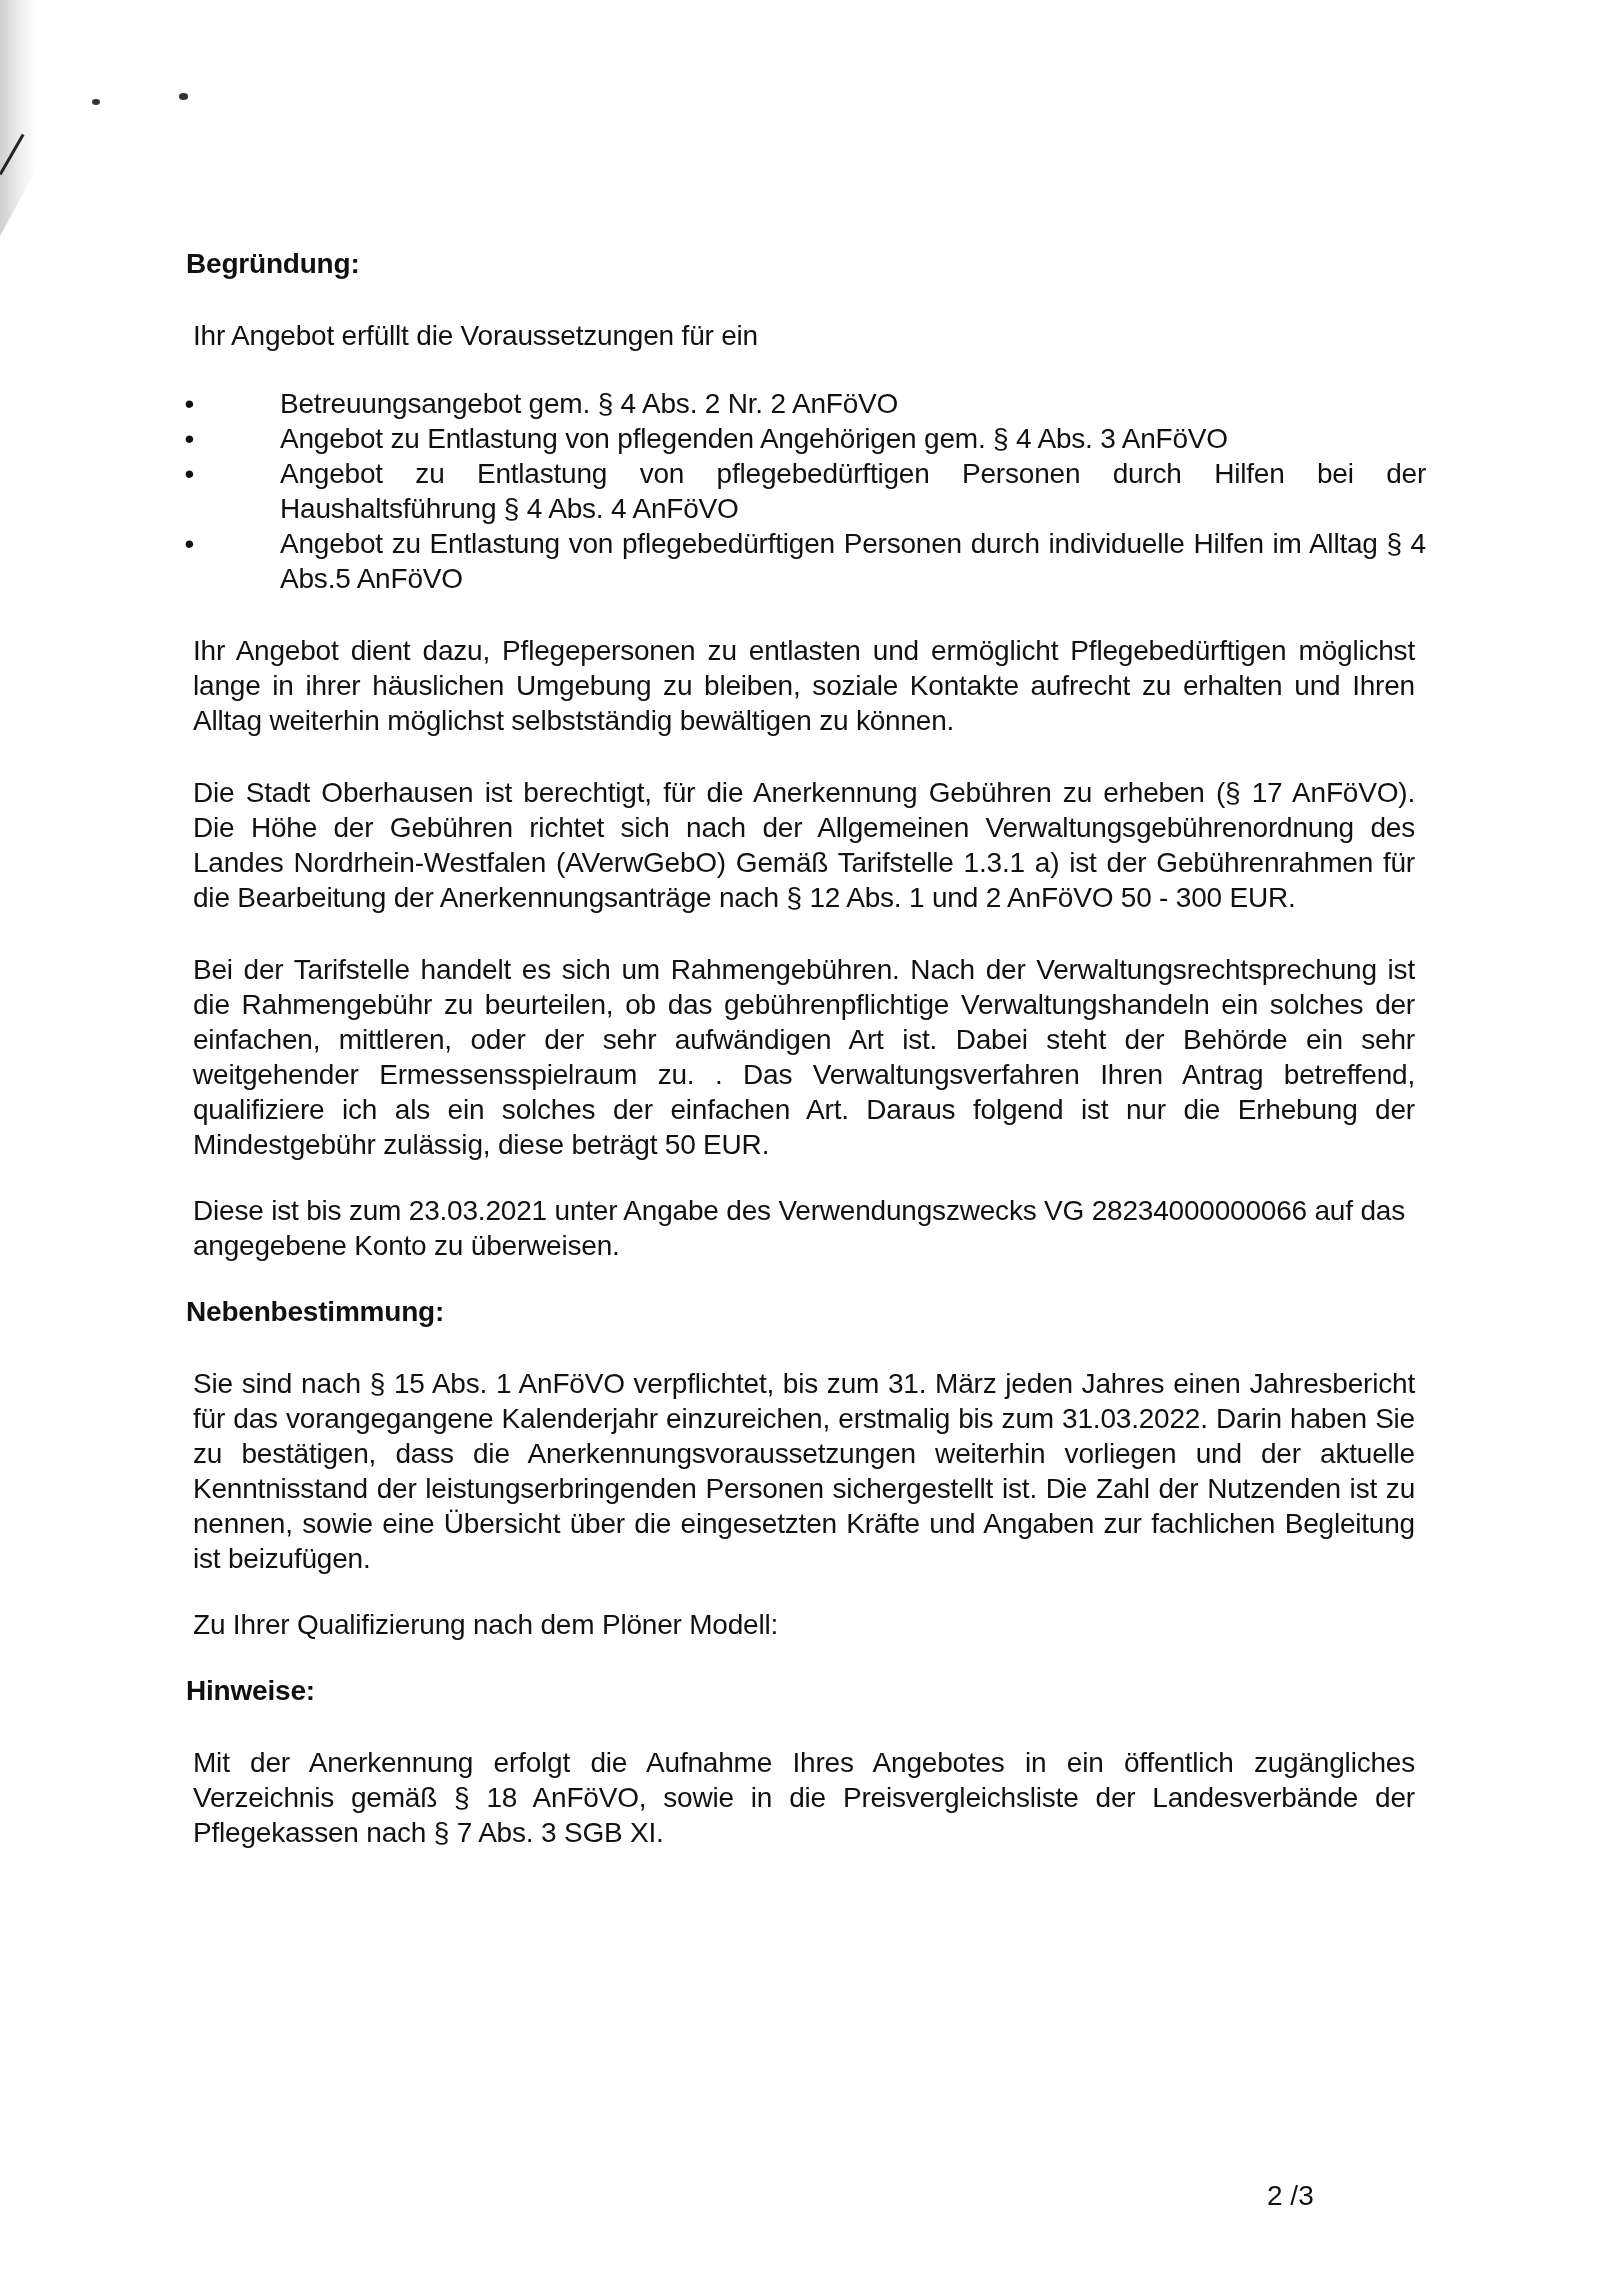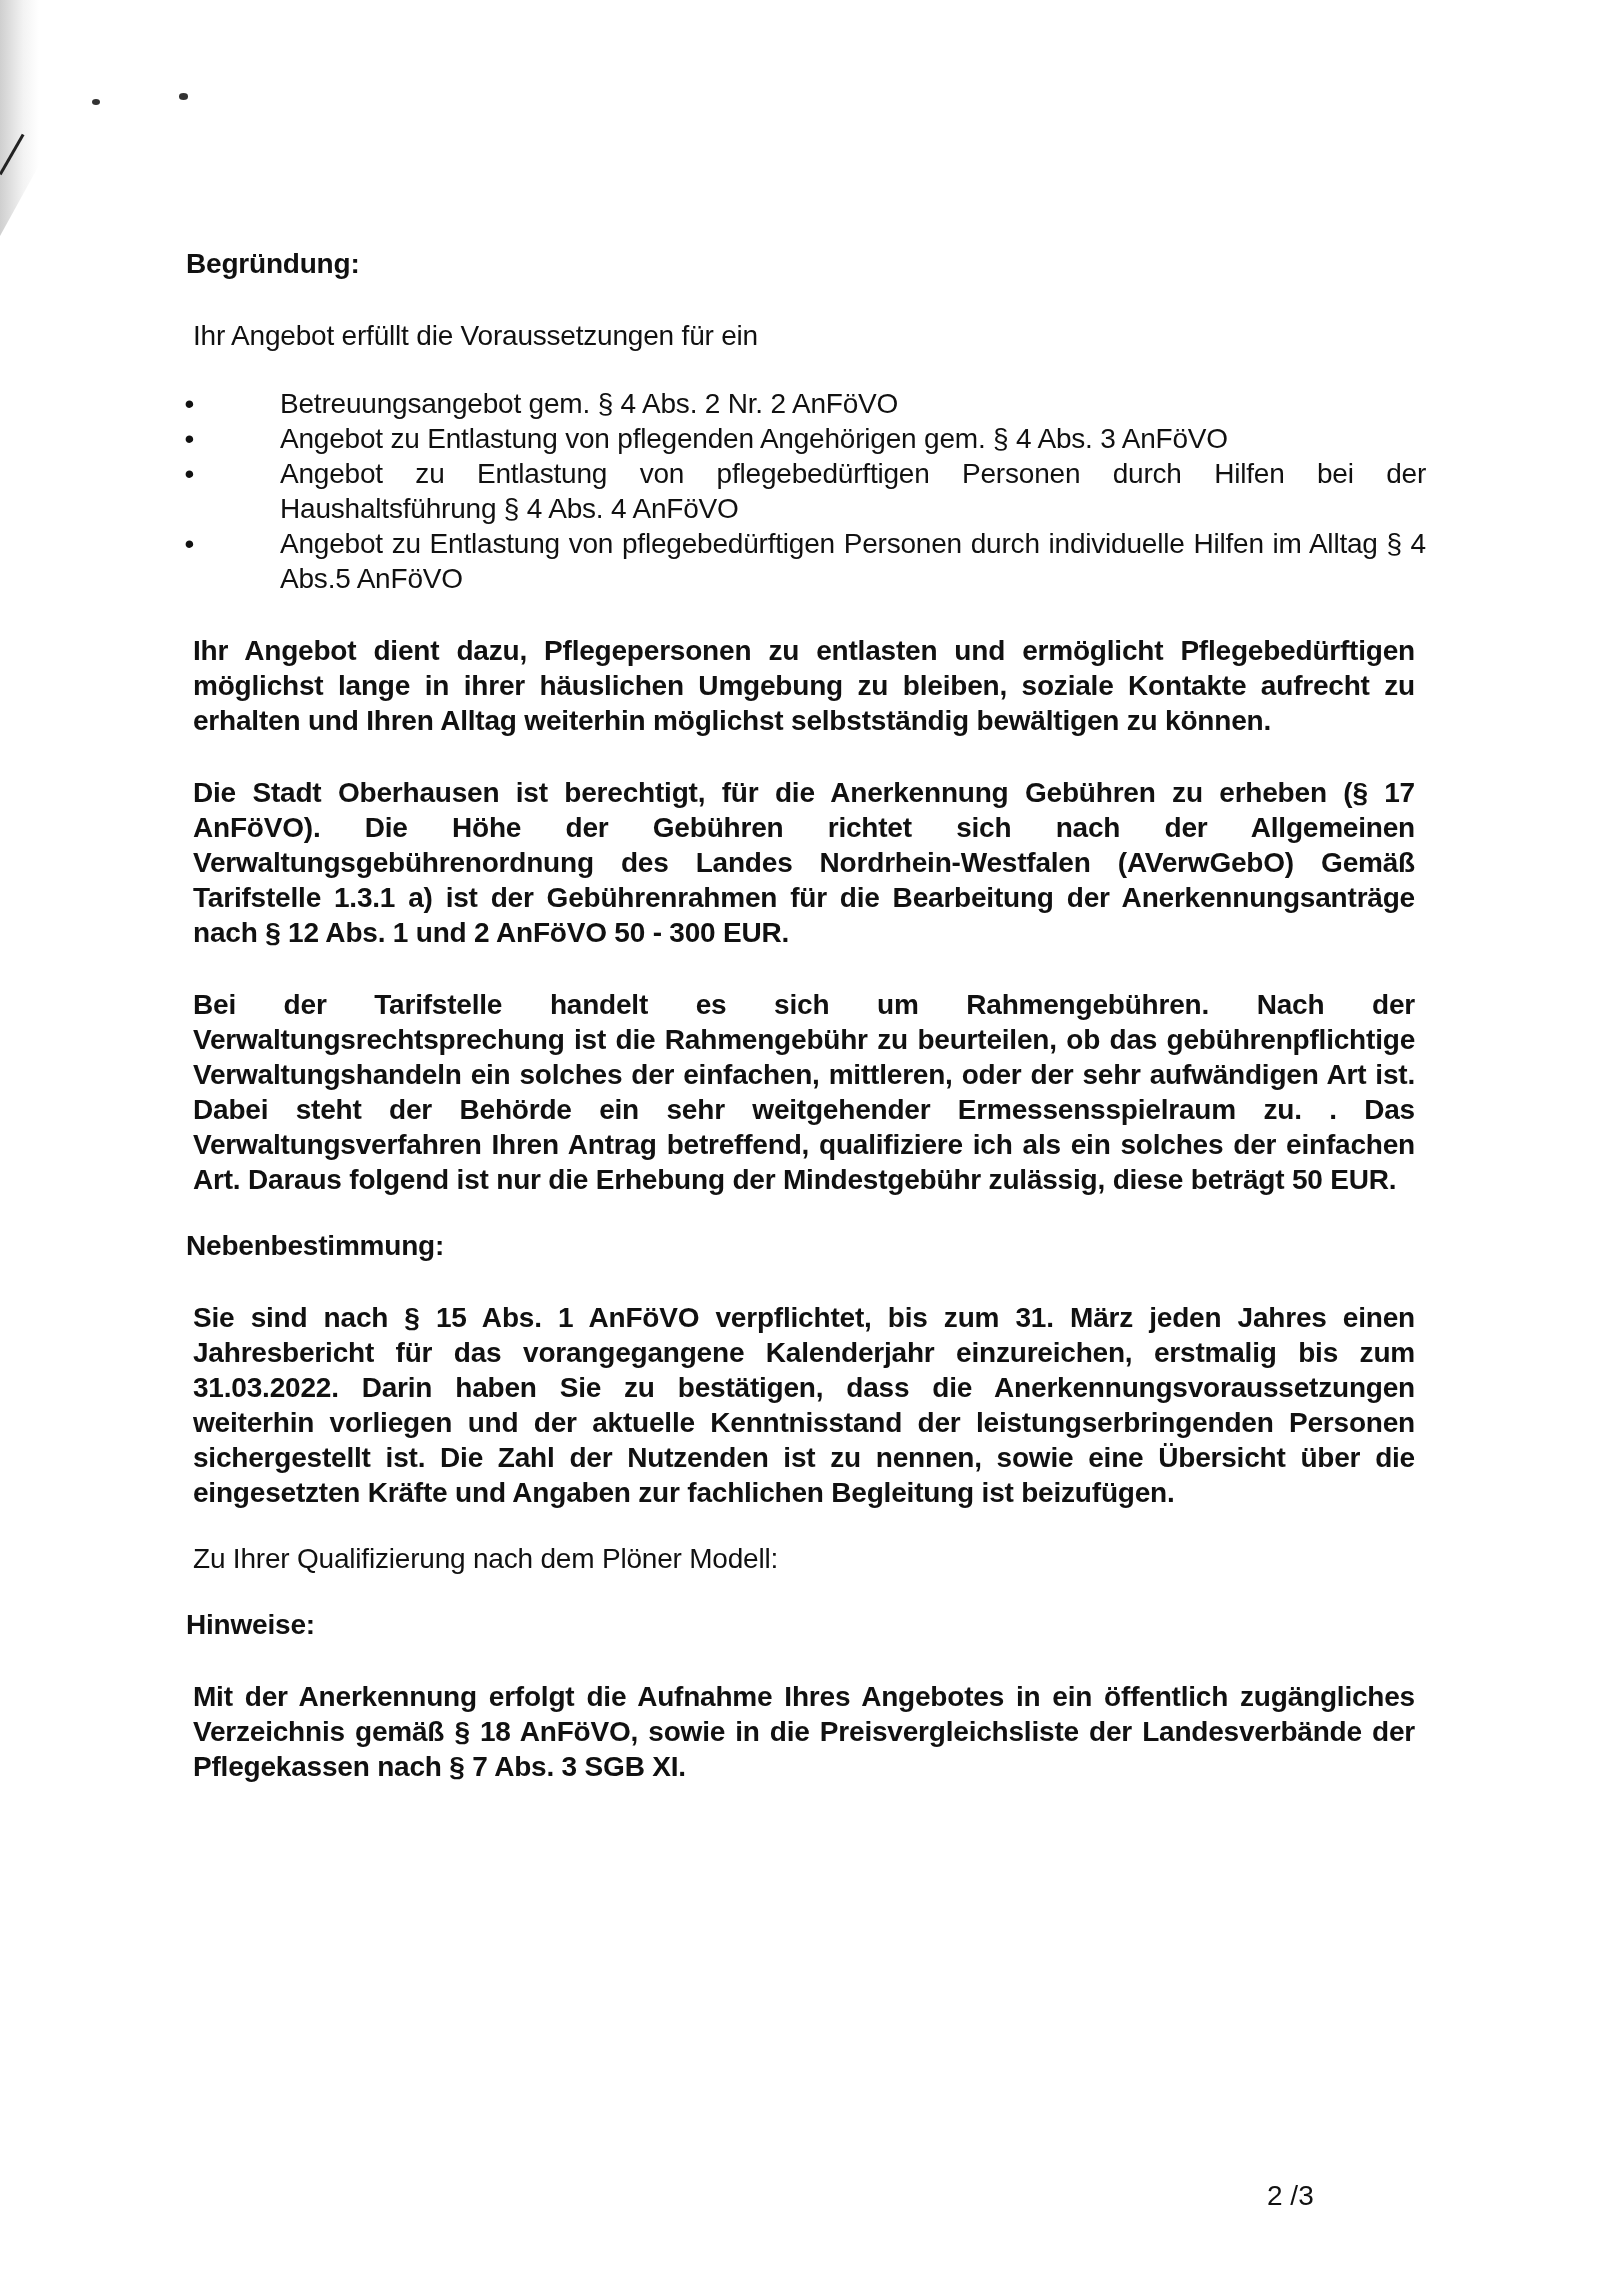--- a/index.html
+++ b/index.html
@@ -16,21 +16,21 @@
     position: absolute; left: 0; top: 173px; width: 46px; height: 2.6px; background: #222;
     transform: rotate(-60deg); transform-origin: left center;
   }
   .speck { position: absolute; background: #333; border-radius: 50%; }
   .page {
     position: absolute; left: 182px; top: 242px; width: 1244px;
     font-size: 28px; line-height: 35px; letter-spacing: -0.2px;
   }
   .heading { font-weight: bold; margin: 4px; }
   p { margin: 11px; }
-  .justify { text-align: justify; text-align-last: left; font-weight: bold; }
+  .justify { text-align: justify; text-align-last: left; }
   .gap-l { margin-top: 37px; }
   .gap-m { margin-top: 31px; }
   ul.bullets { list-style: none; margin: 33px 0 0 0; padding: 0; }
   ul.bullets li { position: relative; padding-left: 98px; text-align: justify; text-align-last: left; }
   ul.bullets li .bullet { position: absolute; left: 2.6px; top: 0; }
   .page-number {
     position: absolute; left: 1267px; top: 2180px; font-size: 28px;
   }
 </style>
 </head>
@@ -62,20 +62,21 @@
     </li>
     <li>
       <span class="bullet">•</span>
       <span>Angebot zu Entlastung von pflegebedürftigen Personen durch individuelle Hilfen im Alltag § 4 Abs.5 AnFöVO</span>
     </li>
   </ul>
 
   <p class="gap-l justify">Ihr Angebot dient dazu, Pflegepersonen zu entlasten und ermöglicht Pflegebedürftigen möglichst lange in ihrer häuslichen Umgebung zu bleiben, soziale Kontakte aufrecht zu erhalten und Ihren Alltag weiterhin möglichst selbstständig bewältigen zu können.</p>
   <p class="gap-l justify">Die Stadt Oberhausen ist berechtigt, für die Anerkennung Gebühren zu erheben (§ 17 AnFöVO). Die Höhe der Gebühren richtet sich nach der Allgemeinen Verwaltungsgebührenordnung des Landes Nordrhein-Westfalen (AVerwGebO) Gemäß Tarifstelle 1.3.1 a) ist der Gebührenrahmen für die Bearbeitung der Anerkennungsanträge nach § 12 Abs. 1 und 2 AnFöVO 50 - 300 EUR.</p>
   <p class="gap-l justify">Bei der Tarifstelle handelt es sich um Rahmengebühren. Nach der Verwaltungsrechtsprechung ist die Rahmengebühr zu beurteilen, ob das gebührenpflichtige Verwaltungshandeln ein solches der einfachen, mittleren, oder der sehr aufwändigen Art ist. Dabei steht der Behörde ein sehr weitgehender Ermessensspielraum zu. . Das Verwaltungsverfahren Ihren Antrag betreffend, qualifiziere ich als ein solches der einfachen Art. Daraus folgend ist nur die Erhebung der Mindestgebühr zulässig, diese beträgt 50 EUR.</p>
+  <p class="gap-m">Diese ist bis zum 23.03.2021 unter Angabe des Verwendungszwecks VG 28234000000066 auf das angegebene Konto zu überweisen.</p>
 
   <h2 class="heading gap-m" style="font-size:28px;">Nebenbestimmung:</h2>
 
   <p class="gap-l justify">Sie sind nach § 15 Abs. 1 AnFöVO verpflichtet, bis zum 31. März jeden Jahres einen Jahresbericht für das vorangegangene Kalenderjahr einzureichen, erstmalig bis zum 31.03.2022. Darin haben Sie zu bestätigen, dass die Anerkennungsvoraussetzungen weiterhin vorliegen und der aktuelle Kenntnisstand der leistungserbringenden Personen sichergestellt ist. Die Zahl der Nutzenden ist zu nennen, sowie eine Übersicht über die eingesetzten Kräfte und Angaben zur fachlichen Begleitung ist beizufügen.</p>
 
   <p class="gap-m">Zu Ihrer Qualifizierung nach dem Plöner Modell:</p>
 
   <h2 class="heading gap-m" style="font-size:28px;">Hinweise:</h2>
 
   <p class="gap-l justify">Mit der Anerkennung erfolgt die Aufnahme Ihres Angebotes in ein öffentlich zugängliches Verzeichnis gemäß § 18 AnFöVO, sowie in die Preisvergleichsliste der Landesverbände der Pflegekassen nach § 7 Abs. 3 SGB XI.</p>

